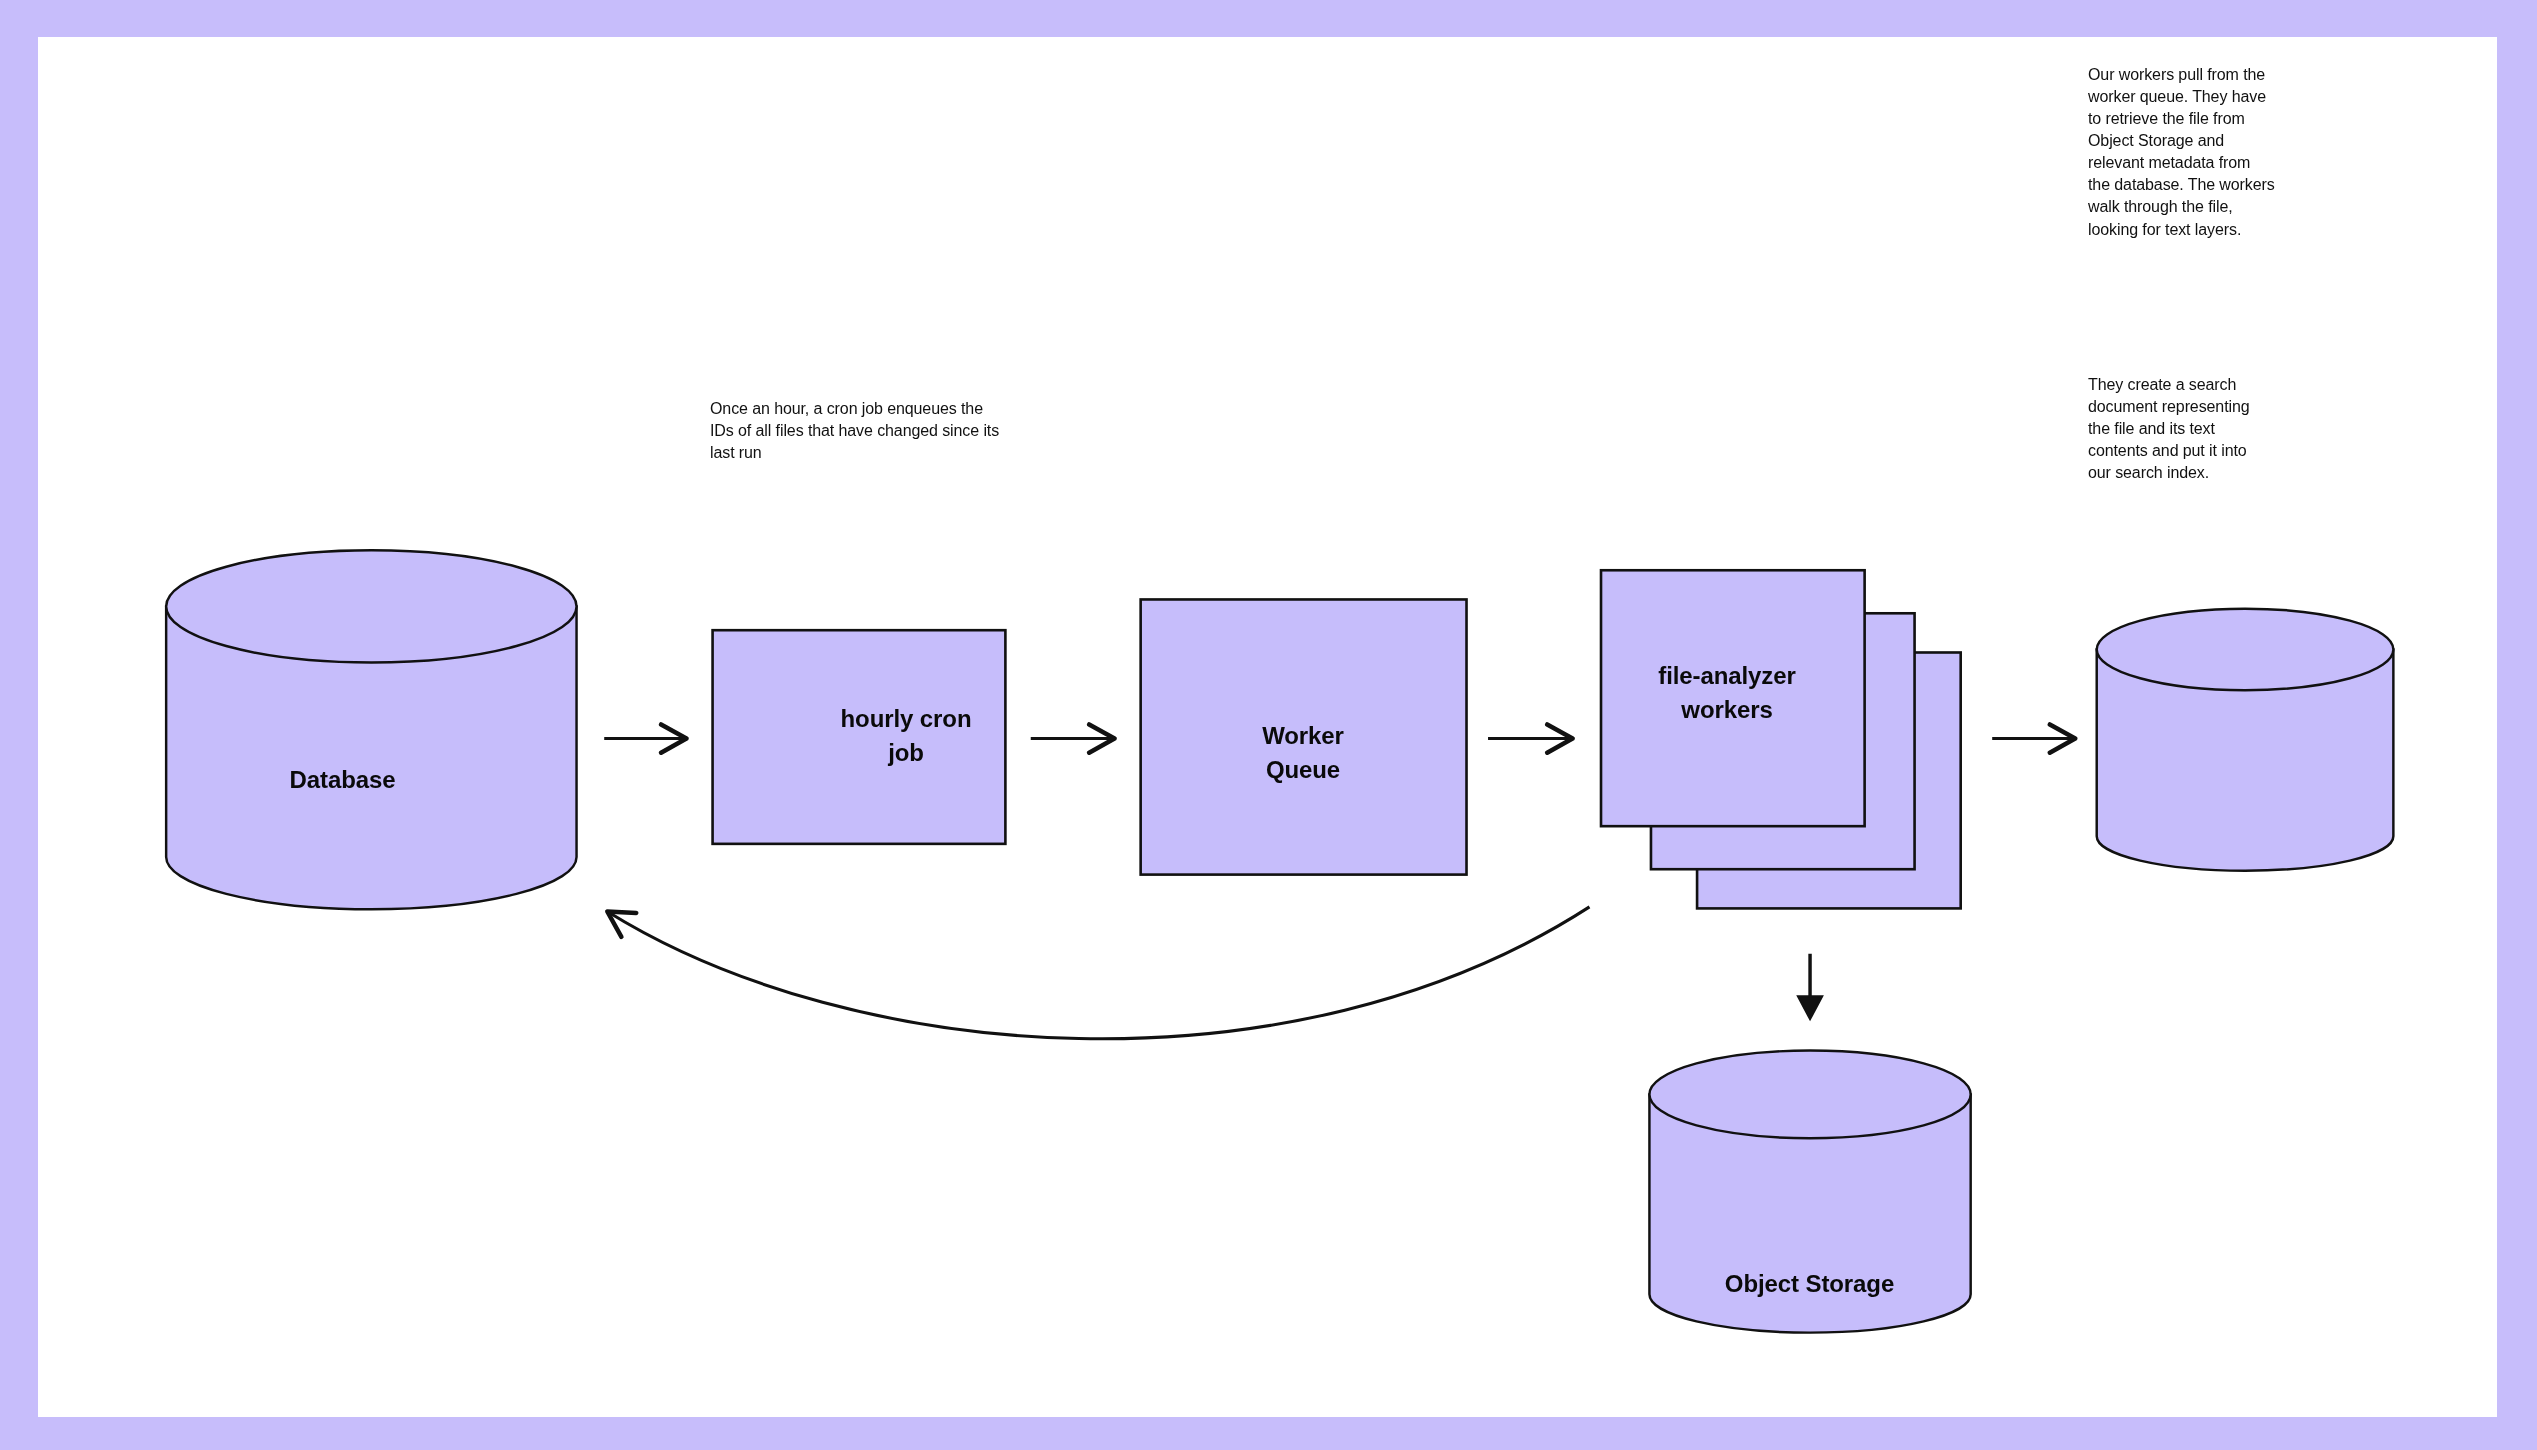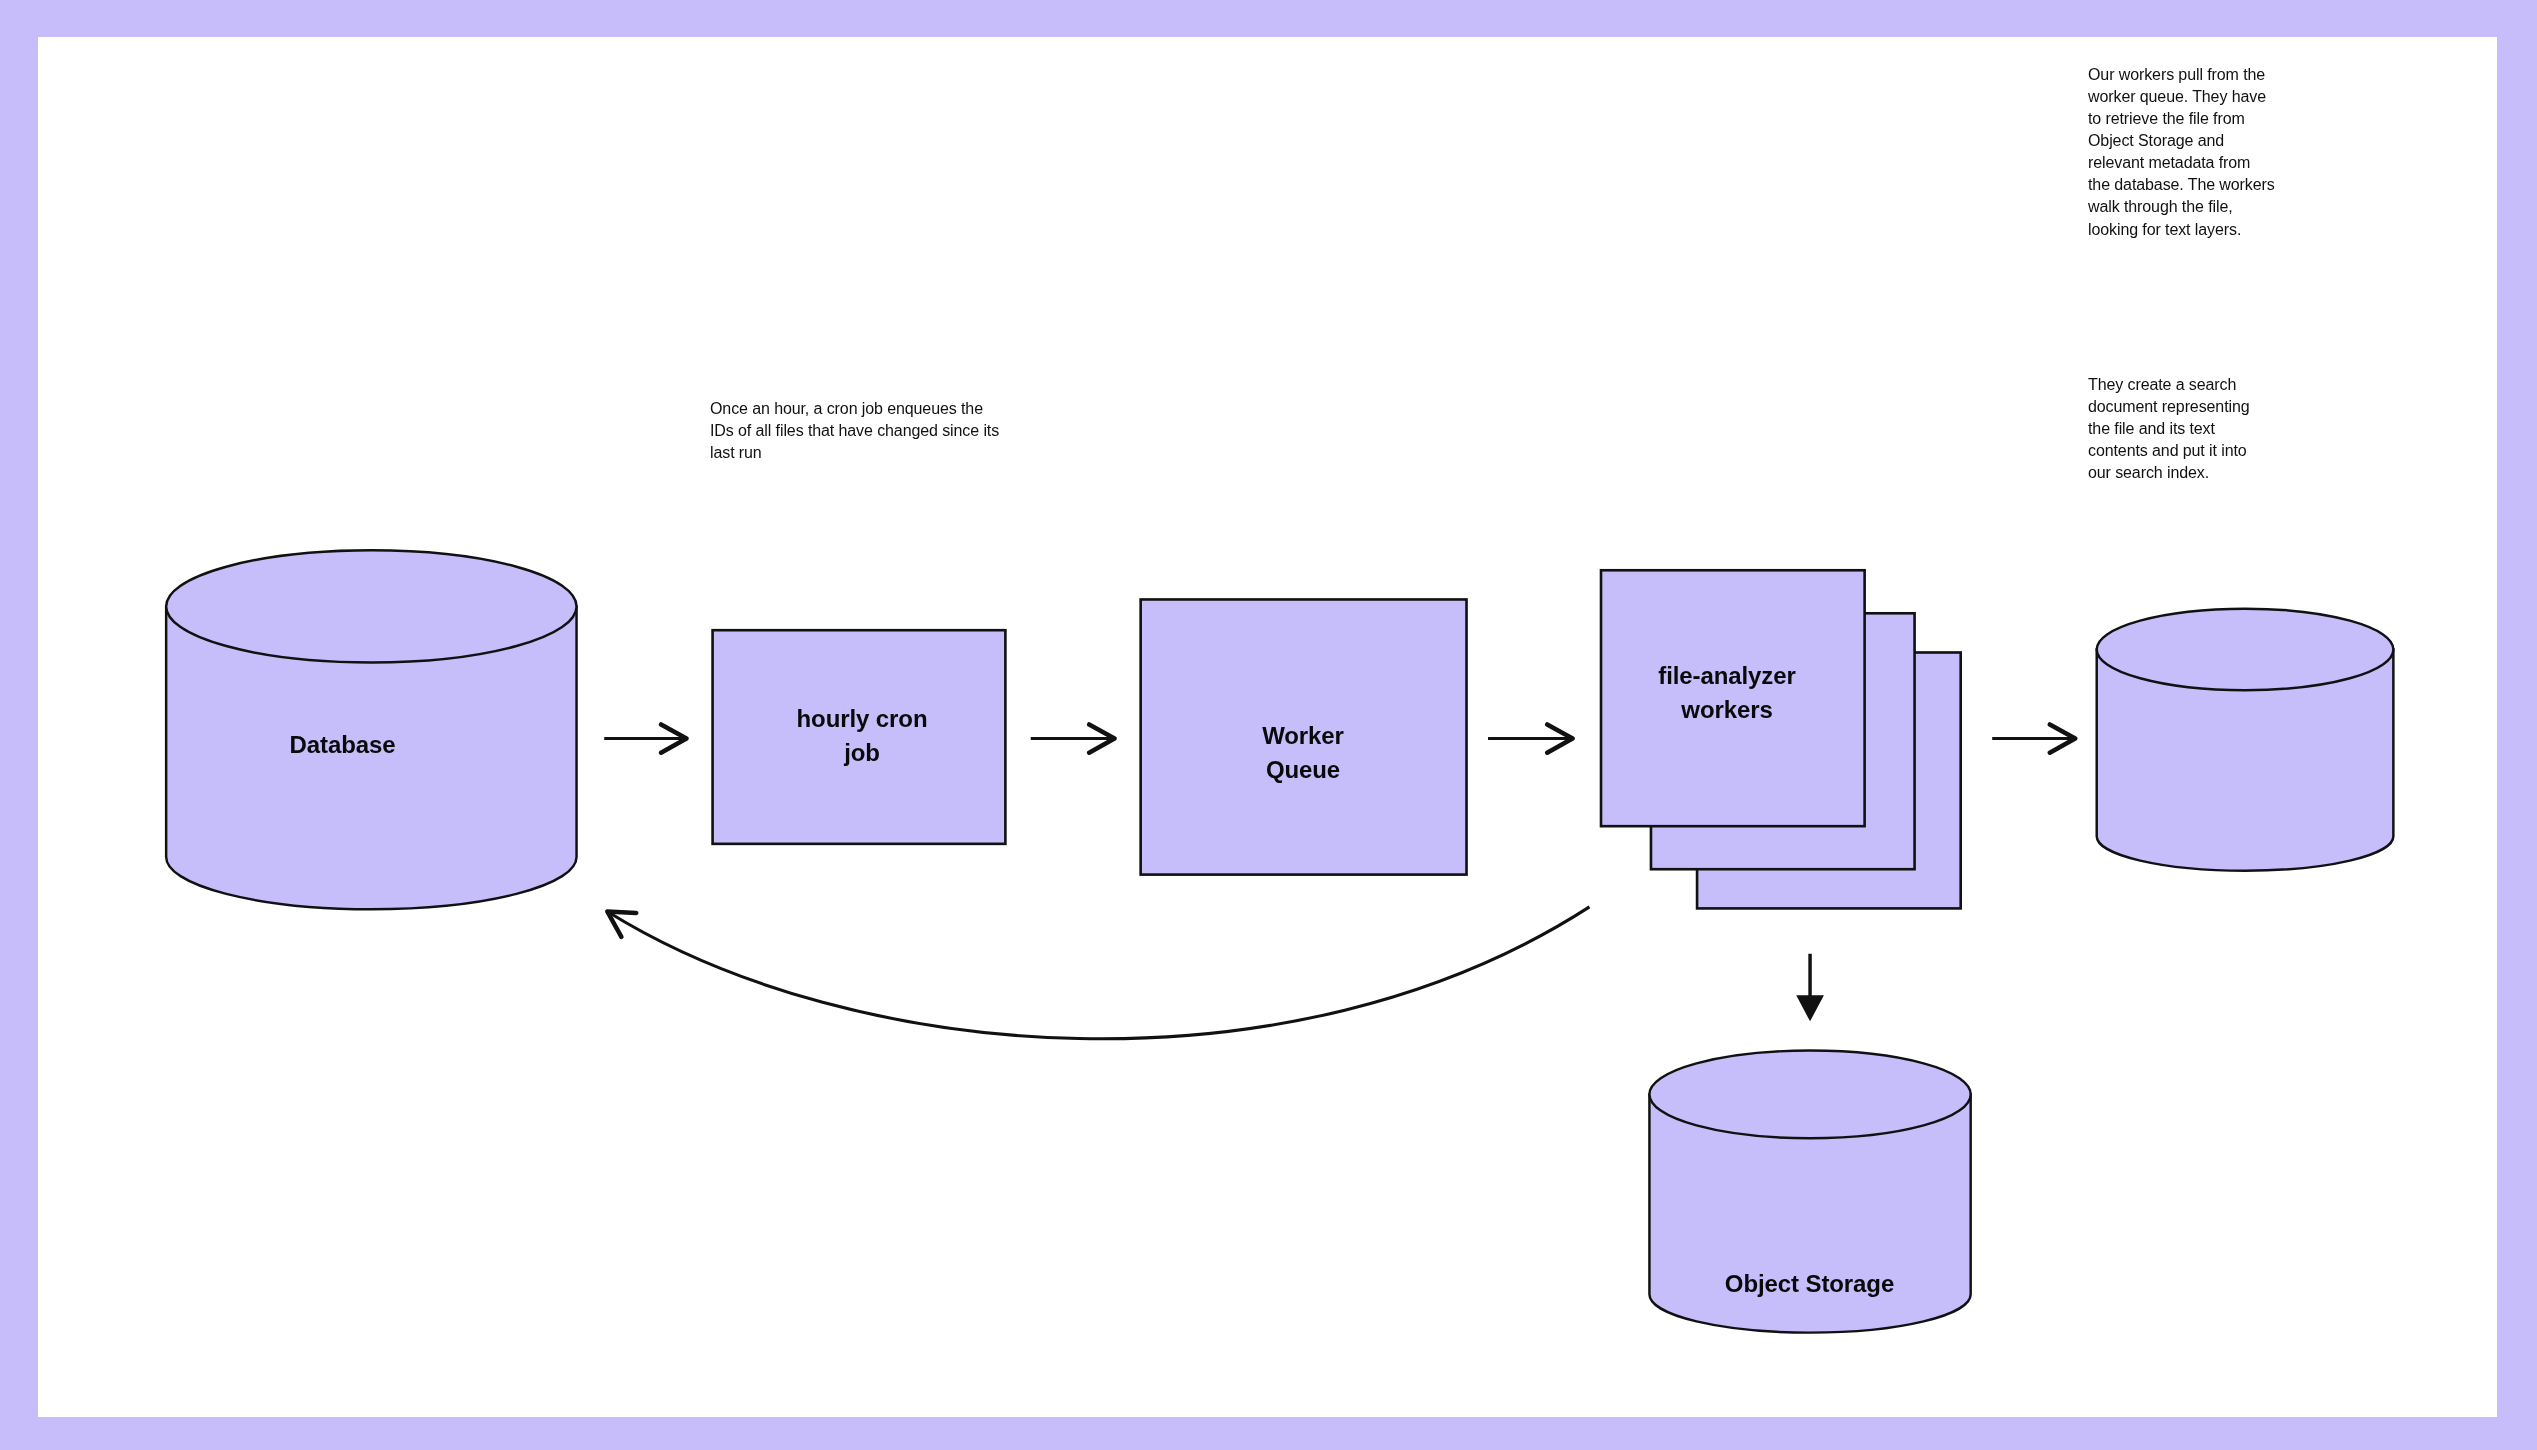--- a/index.html
+++ b/index.html
@@ -125,23 +125,23 @@
     <g>
       <path d="M 2146 1424 L 2146 1684 A 209 50 0 0 0 2564 1684 L 2564 1424 Z" fill="#C6BDFB" stroke="#111111" stroke-width="3.2"></path>
       <ellipse cx="2355" cy="1424" rx="209" ry="57" fill="#C6BDFB" stroke="#111111" stroke-width="3.2"></ellipse>
     </g>
 
     <g>
       <path d="M 2068 1180 C 1680 1430 1110 1385 790 1186" fill="none" stroke="#111111" stroke-width="4" marker-end="url(#ah)"></path>
     </g>
   </svg>
 
-  <div class="node-label" style="left:166px; top:728px; width:353px;">Database</div>
+  <div class="node-label" style="left:166px; top:763px; width:353px;">Database</div>
 
-  <div class="node-label" style="left:712px; top:702px; width:300px;">hourly cron
+  <div class="node-label" style="left:712px; top:702px; width:300px;padding-left:44px;">hourly cron
 job</div>
 
   <div class="node-label" style="left:1140px; top:702px; width:326px;margin-top:17px;">Worker
 Queue</div>
 
   <div class="node-label" style="left:1601px; top:659px; width:252px;">file-analyzer
 workers</div>
 
 
   <div class="node-label" style="left:1649px; top:1223px; width:321px;margin-top:44px;">Object Storage</div>

